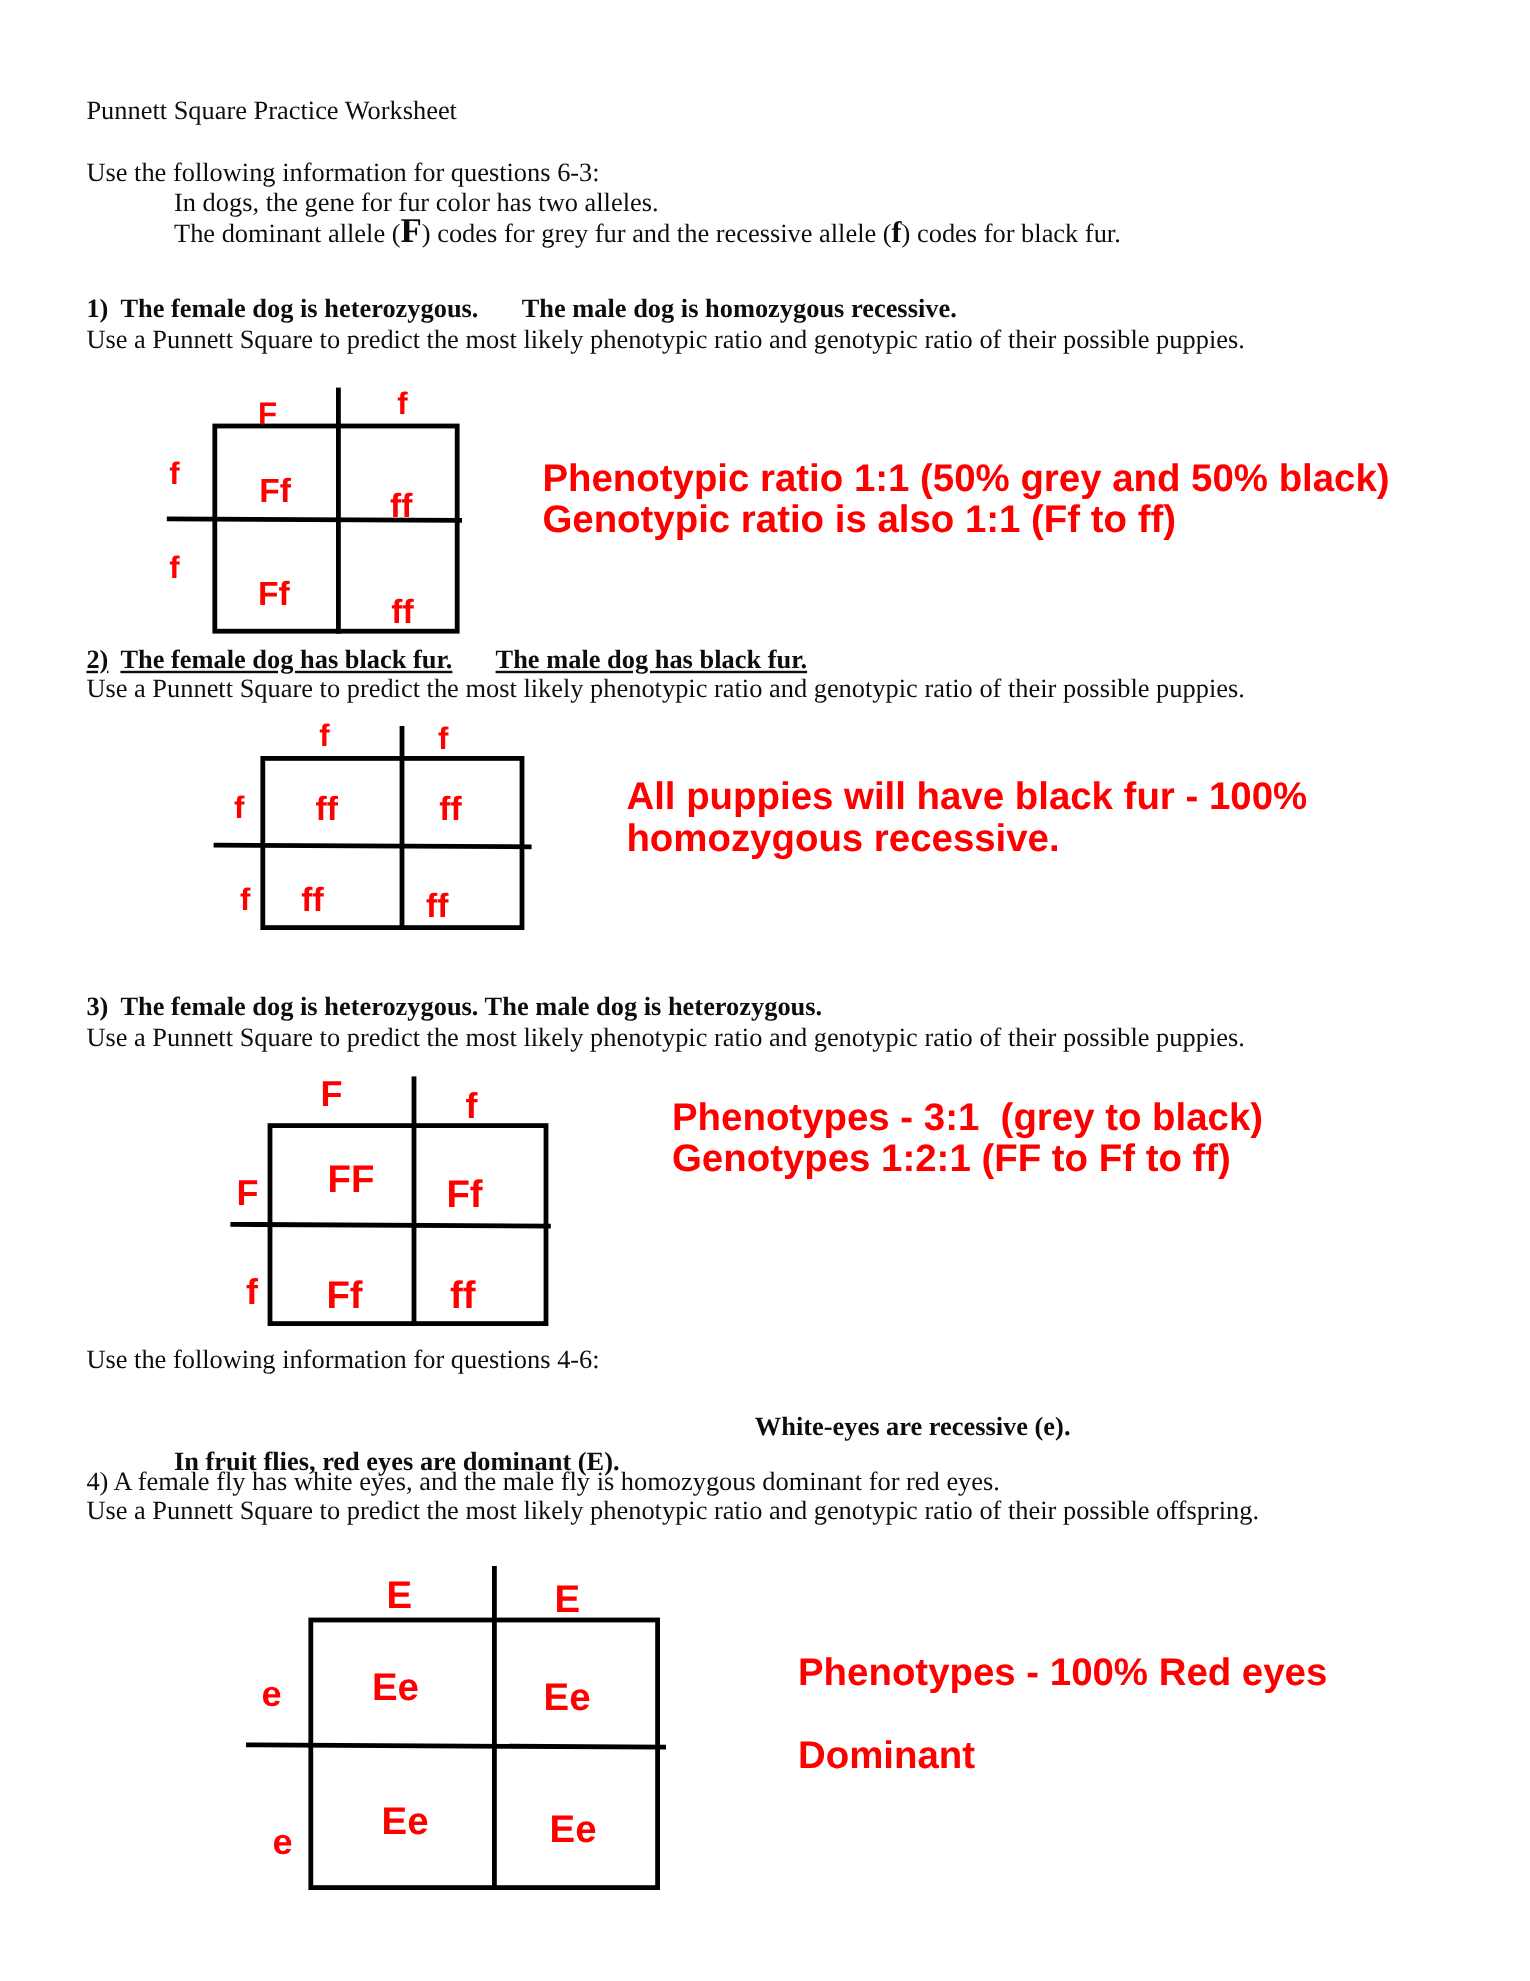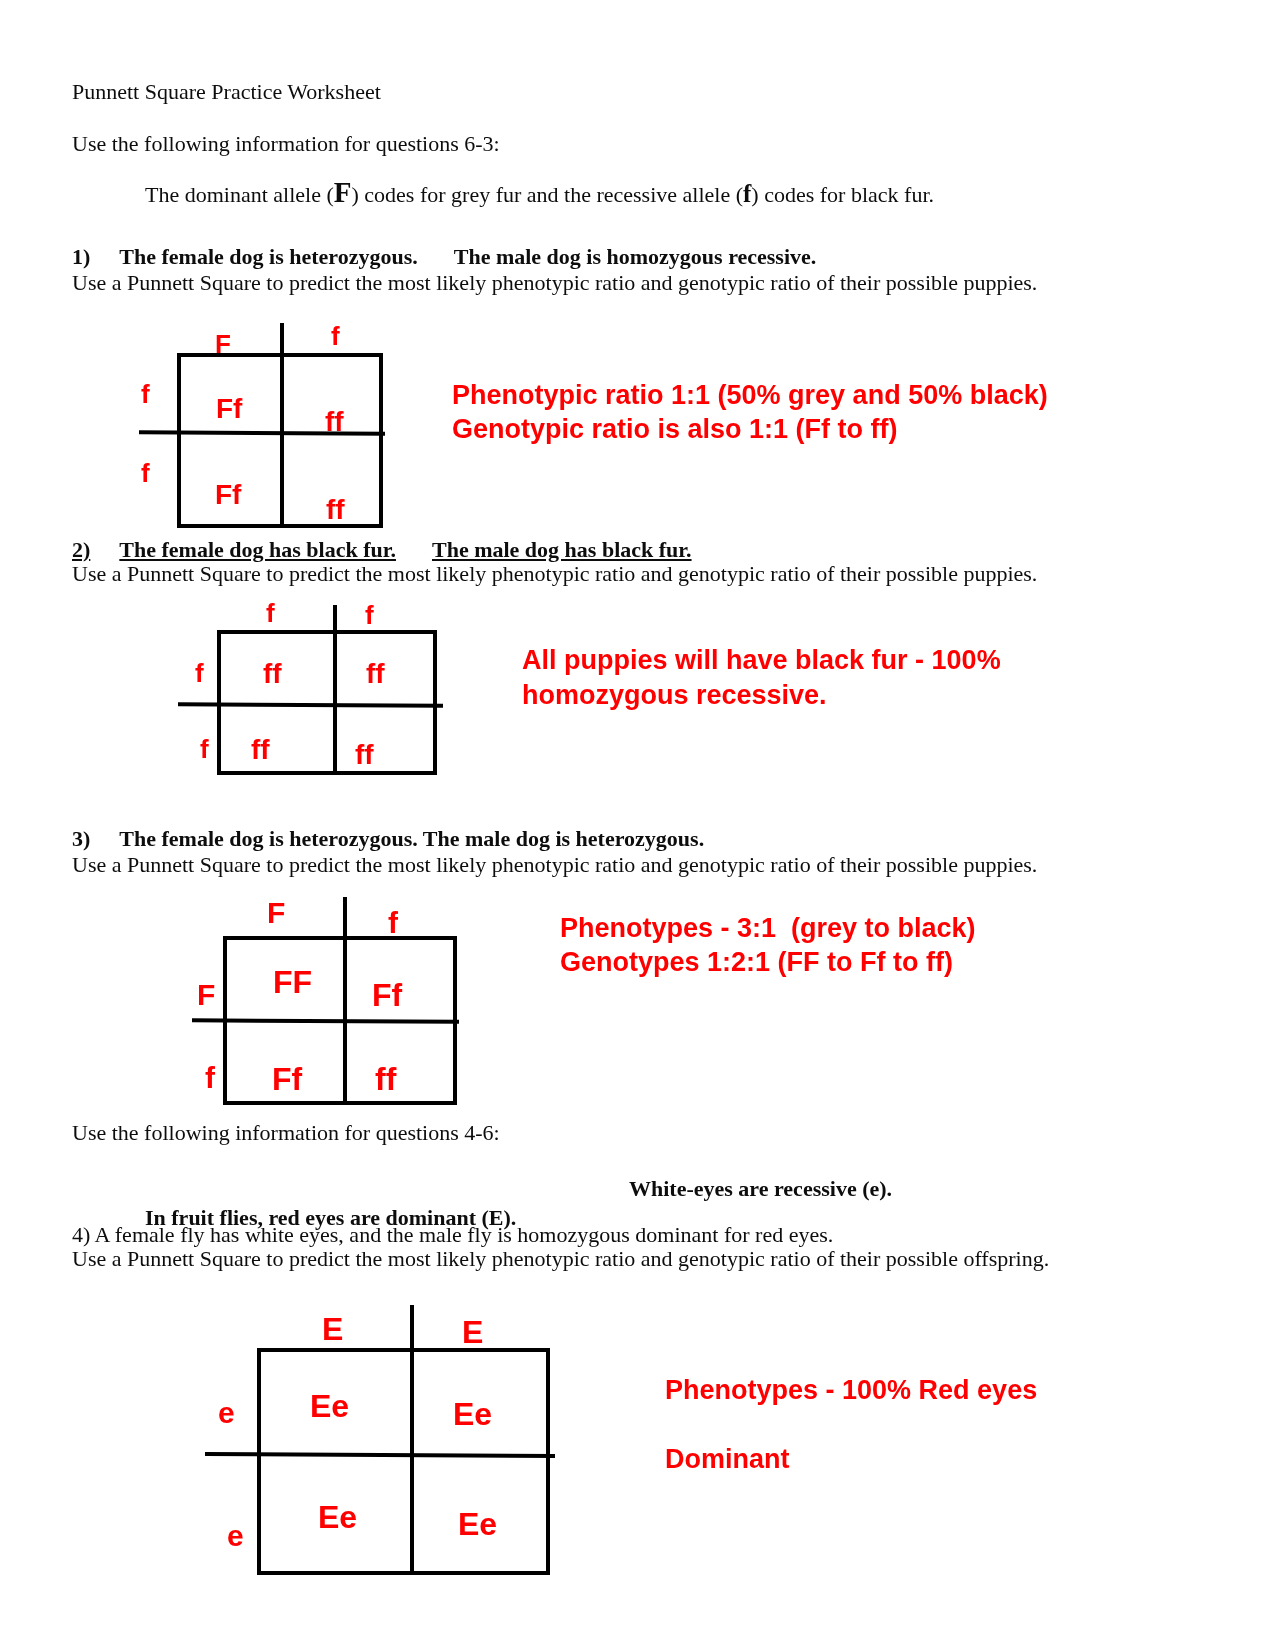--- a/index.html
+++ b/index.html
@@ -12,29 +12,29 @@
   }
   .t{
     position:absolute;
     font-family:"Liberation Serif",serif;
     font-size:22px;
     line-height:1.15;
     color:#0d0d0d;
     white-space:pre;
   }
   .b{font-weight:bold;}
-  .g1{margin-left:29px;}
+  .g1{margin-left:10px;}
   .g2{margin-left:36px;}
   .dom{font-weight:bold;font-size:29px;line-height:0;}
   .rec{font-weight:bold;font-size:25px;line-height:0;}
   .ans{
     position:absolute;
     font-family:"Liberation Sans",sans-serif;
     font-weight:bold;
-    font-size:27px;
+    font-size:32px;
     line-height:1.1;
     color:#ff0000;
     white-space:pre;
   }
   .punnett{position:absolute;}
   .pbox{position:absolute;border:4px solid #000000;box-sizing:border-box;}
   .pv{position:absolute;width:4px;background:#000000;}
   .ph{position:absolute;height:4px;background:#000000;}
   .pl{
     position:absolute;
@@ -45,20 +45,21 @@
     white-space:pre;
   }
 </style>
 </head>
 <body>
 
 <div id="page">
 
   <div class="t" style="left:72px;top:79px;">Punnett Square Practice Worksheet</div>
   <div class="t" style="left:72px;top:131px;">Use the following information for questions 6-3:</div>
+  <div class="t" style="left:145px;top:156px;">In dogs, the gene for fur color has two alleles.</div>
   <div class="t" style="left:145px;top:182px;"><span>The dominant allele (</span><span class="dom">F</span><span>) codes for grey fur and the recessive allele (</span><span class="rec">f</span><span>) codes for black fur.</span></div>
 
   <div class="t" style="left:72px;top:244px;"><span class="b">1)</span><span class="b g1">The female dog is heterozygous.</span><span class="b g2">The male dog is homozygous recessive.</span></div>
   <div class="t" style="left:72px;top:270px;">Use a Punnett Square to predict the most likely phenotypic ratio and genotypic ratio of their possible puppies.</div>
 
   <div class="punnett" style="left:139px;top:323px;width:260px;height:210px;">
     <div class="pbox" style="left:38px;top:30px;width:206px;height:175px;"></div>
     <div class="pv" style="left:141px;top:0px;height:205px;"></div>
     <div class="ph" style="left:0px;top:108px;width:246px;transform:rotate(0.3deg);"></div>
     <span class="pl" style="left:76px;top:8px;font-size:26px;">F</span>

